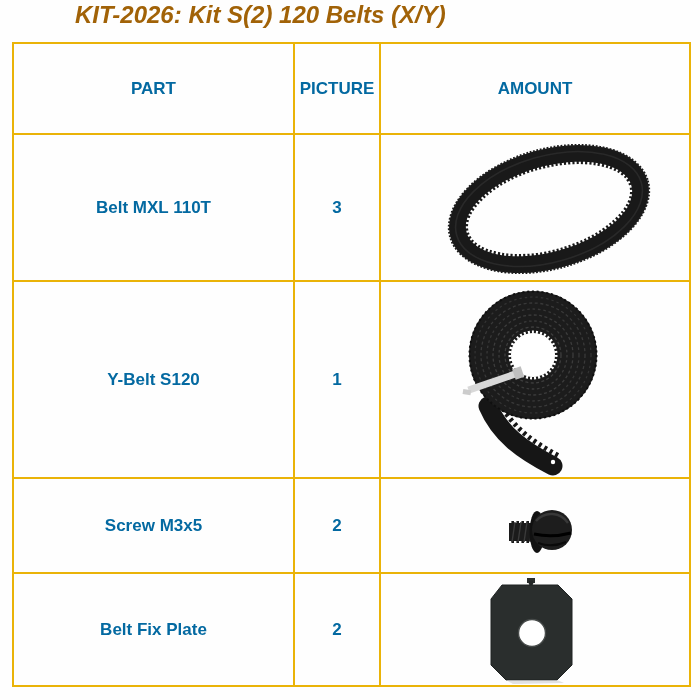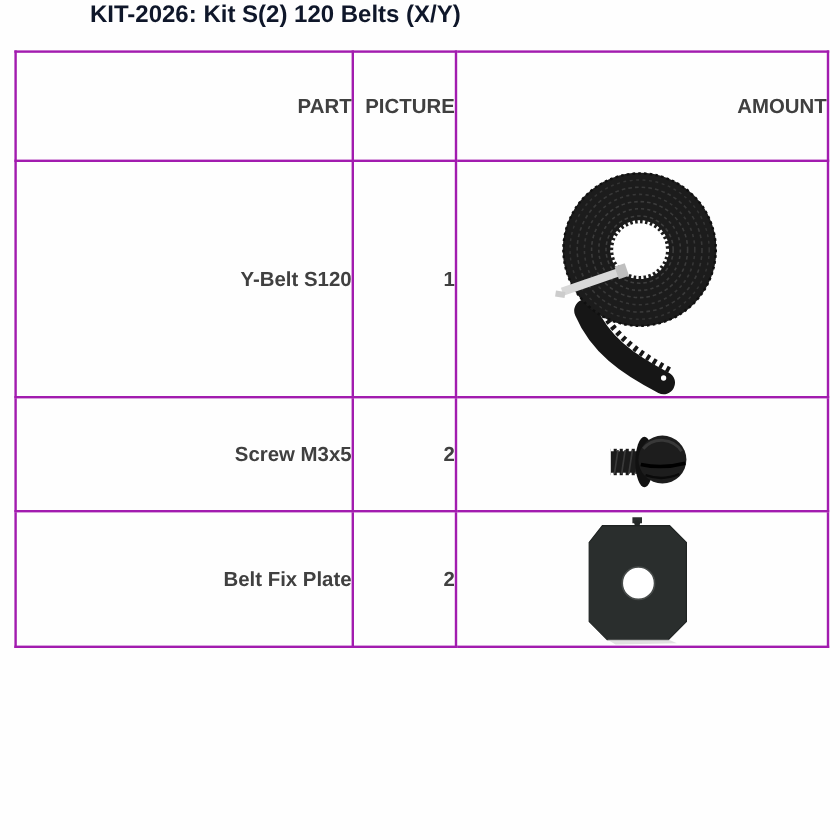--- a/index.html
+++ b/index.html
@@ -8,41 +8,42 @@
     background: #ffffff;
     font-family: "Liberation Sans", sans-serif;
     position: relative;
     overflow: hidden;
   }
   .sheet { position: absolute; inset: 0; background: #fefefe; }
   .page-title {
     position: absolute;
     left: 75px; top: 1px;
     margin: 0;
-    font-size: 20px;
+    font-size: 24px;
     font-weight: bold;
-    color: #0f172a;
+    color: #a16207;
     letter-spacing: 0px;
     white-space: nowrap;
+    font-style: italic;
   }
   table.parts {
     position: absolute;
     left: 12px; top: 42px;
     border-collapse: collapse;
     table-layout: fixed;
     background: #fefefe;
   }
   table.parts th, table.parts td {
-    border: 2px solid #a21caf;
+    border: 2px solid #eab308;
     padding: 0;
-    text-align: right;
+    text-align: center;
     vertical-align: middle;
     font-weight: bold;
     font-size: 17px;
-    color: #404040;
+    color: #0369a1;
   }
   tr.hdr     { height: 91px; }
   tr.row-1   { height: 147px; }
   tr.row-2   { height: 197px; }
   tr.row-3   { height: 95px; }
   tr.row-4   { height: 113px; padding-left: 16px; }
   td.pic-cell { overflow: hidden; }
   td.pic-cell svg { display: block; margin: 0 auto; }
 </style>
 </head>
@@ -59,20 +60,34 @@
       <col style="width:310px">
     </colgroup>
 
     <tbody>
         <tr class="hdr">
       <th>PART</th>
       <th>PICTURE</th>
       <th>AMOUNT</th>
     </tr>
 
+    <tr class="row-1">
+      <td>Belt MXL 110T</td>
+      <td>3</td>
+      <td class="pic-cell">
+        <svg width="306" height="145" viewBox="0 0 306 145" role="img" aria-label="closed-loop-timing-belt-image">
+          <g transform="translate(167,74) rotate(-16)">
+            <ellipse rx="93" ry="50" fill="none" stroke="#191919" stroke-width="19"></ellipse>
+            <ellipse rx="102.5" ry="59.5" fill="none" stroke="#1d1d1d" stroke-width="2.6" stroke-dasharray="1.8 1.7"></ellipse>
+            <ellipse rx="84" ry="41" fill="none" stroke="#ffffff" stroke-width="3.2" stroke-dasharray="2.1 2.1"></ellipse>
+            <ellipse rx="96" ry="53" fill="none" stroke="#343434" stroke-width="1.6" opacity="0.6"></ellipse>
+          </g>
+        </svg>
+      </td>
+    </tr>
 
     <tr class="row-2">
       <td>Y-Belt S120</td>
       <td>1</td>
       <td class="pic-cell">
         <svg width="306" height="195" viewBox="0 0 306 195" role="img" aria-label="coiled-belt-with-zip-tie-image">
 
           <path d="M106,124 C118,152 140,168 171,184" stroke="#161616" stroke-width="19" fill="none" stroke-linecap="round"></path>
           <path d="M115,115 C127,142 148,159 179,175" stroke="#161616" stroke-width="5" fill="none" stroke-dasharray="3 3.4"></path>
           <circle cx="171" cy="180" r="2.2" fill="#ffffff"></circle>

